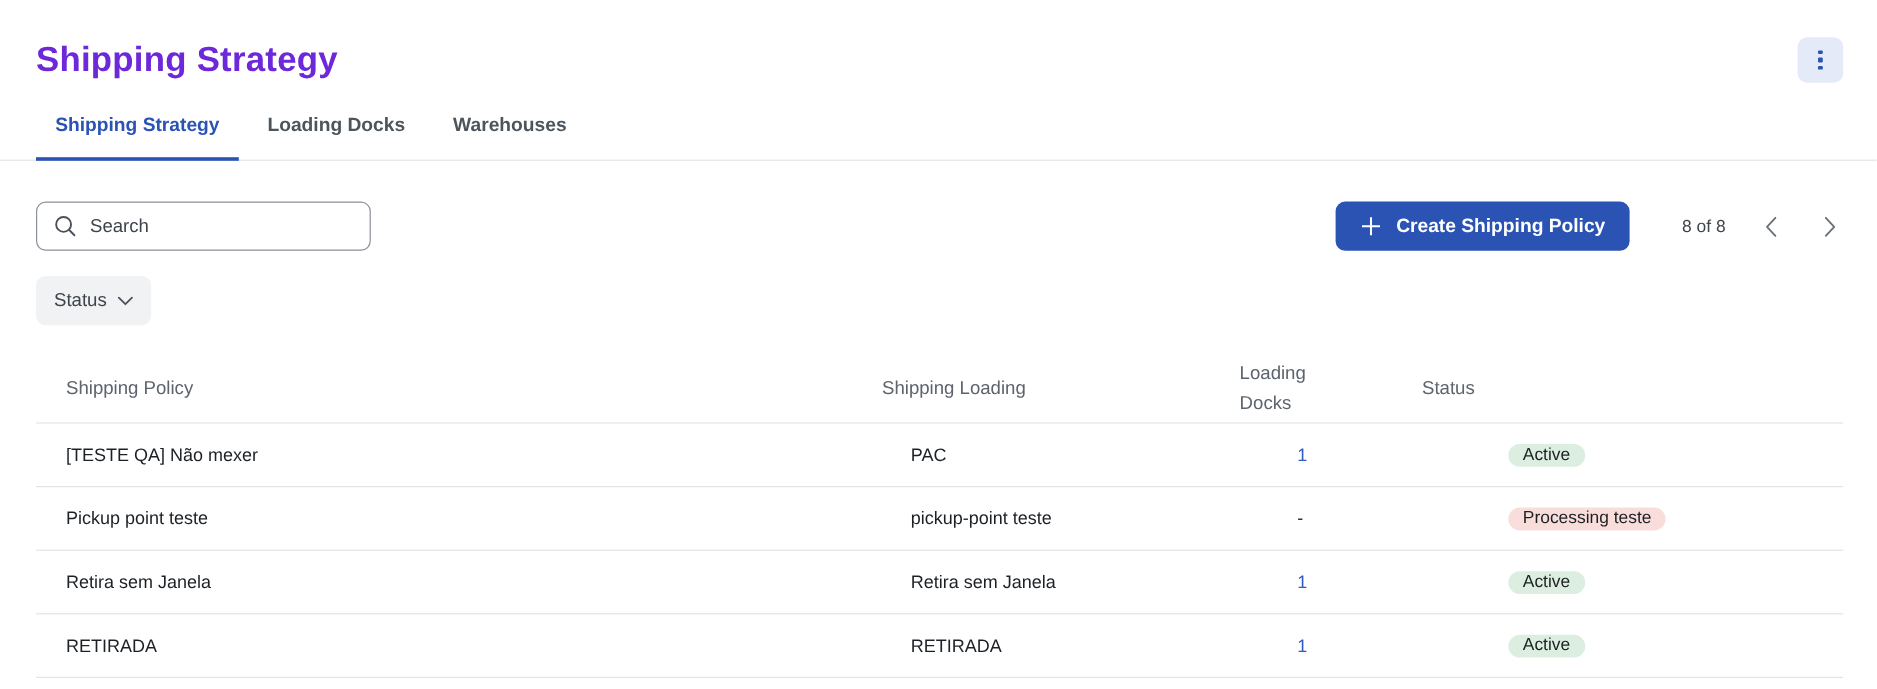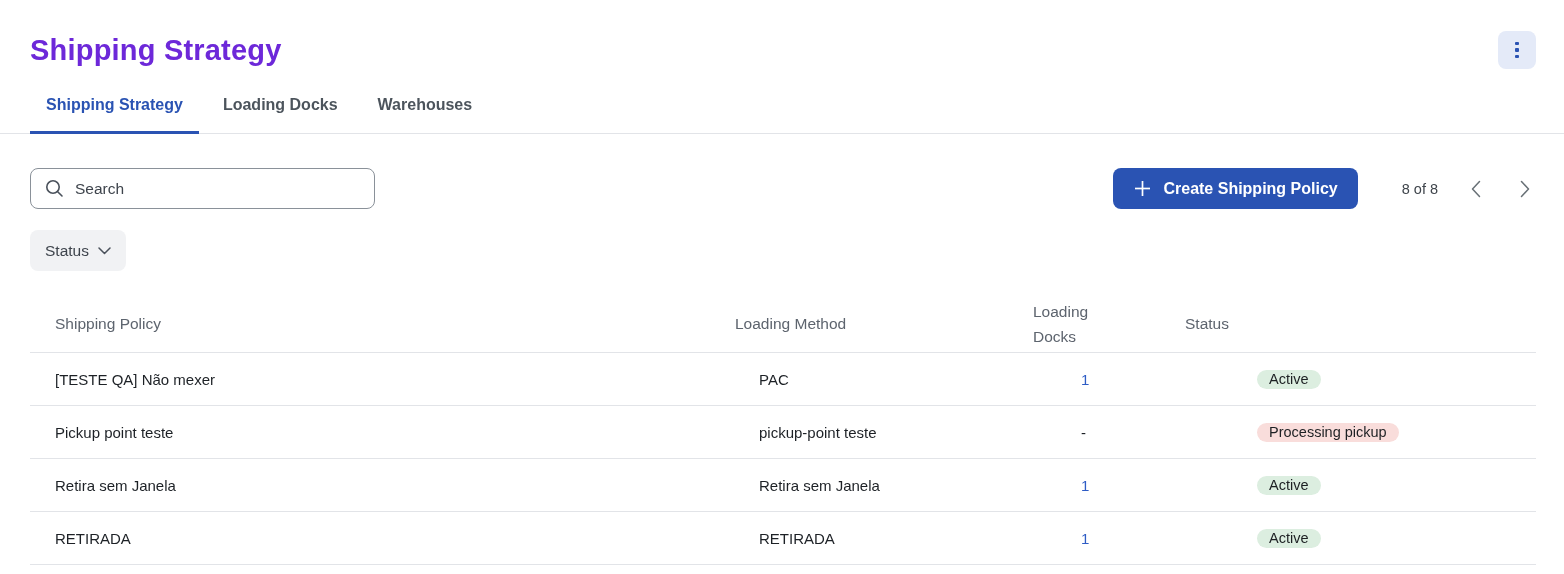--- a/index.html
+++ b/index.html
@@ -32,21 +32,21 @@
   
   .tabs{display:flex;gap:8px;margin-top:27px;padding-left:30px;
     border-bottom:1px solid var(--divider);}
   .tab{font-size:16px;font-weight:700;color:var(--tab-inactive);
     padding:0 16px 17px 16px;border-bottom:3px solid transparent;cursor:pointer;
     margin-bottom:-1px;}
   .tab.active{color:var(--accent-blue);border-bottom-color:var(--accent-blue);}
 
   
   .toolbar{display:flex;align-items:center;margin:34px 28px 0 30px;}
-  .search-box{display:flex;align-items:center;gap:11px;width:345px;height:41px;
+  .search-box{display:flex;align-items:center;gap:11px;width:279px;height:41px;
     border:1px solid #8a9199;border-radius:8px;padding:0 14px;background:#fff;}
   .search-box svg{flex:none;}
   .search-input{border:none;outline:none;flex:1;font-size:15.5px;
     font-family:inherit;color:#1d2126;background:transparent;}
   .search-input::placeholder{color:#3e444c;opacity:1;}
   .toolbar-spacer{flex:1;}
   .create-btn{display:flex;align-items:center;gap:11px;height:41px;padding:8px 20px;
     background:var(--accent-blue);color:#fff;border:none;border-radius:8px;
     font-size:16px;font-weight:700;font-family:inherit;cursor:pointer;}
   .pagination{display:flex;align-items:center;margin-left:44px;}
@@ -135,21 +135,21 @@
     <span>Status</span>
     <svg width="13" height="8" viewBox="0 0 13 8" fill="none">
       <path d="M1 1 L6.5 6.5 L12 1" stroke="#4a515b" stroke-width="1.5" stroke-linecap="round" stroke-linejoin="round"></path>
     </svg>
   </button>
 </div>
 
 <div class="table">
   <div class="trow thead">
     <div class="c1">Shipping Policy</div>
-    <div class="c2">Loading Method</div>
+    <div class="c2">Shipping Loading</div>
     <div class="c3">
         <span class="th-docks">Loading Docks</span>
       </div>
     <div class="c4">Status</div>
     <div class="c5"></div>
   </div>
   <div>
       <div class="trow tr">
     <div class="c1">[TESTE QA] Não mexer</div>
     <div class="c2">PAC</div>
@@ -162,21 +162,21 @@
               <i></i>
               <i></i>
             </span>
       </button>
     </div>
   </div>
       <div class="trow tr">
     <div class="c1">Pickup point teste</div>
     <div class="c2">pickup-point teste</div>
     <div class="c3"><span class="docks">-</span></div>
-    <div class="c4"><span class="badge badge-error">Processing pickup</span></div>
+    <div class="c4"><span class="badge badge-error">Processing teste</span></div>
     <div class="c5">
       <button class="row-menu-btn">
         <span class="kebab">
               <i></i>
               <i></i>
               <i></i>
             </span>
       </button>
     </div>
   </div>

